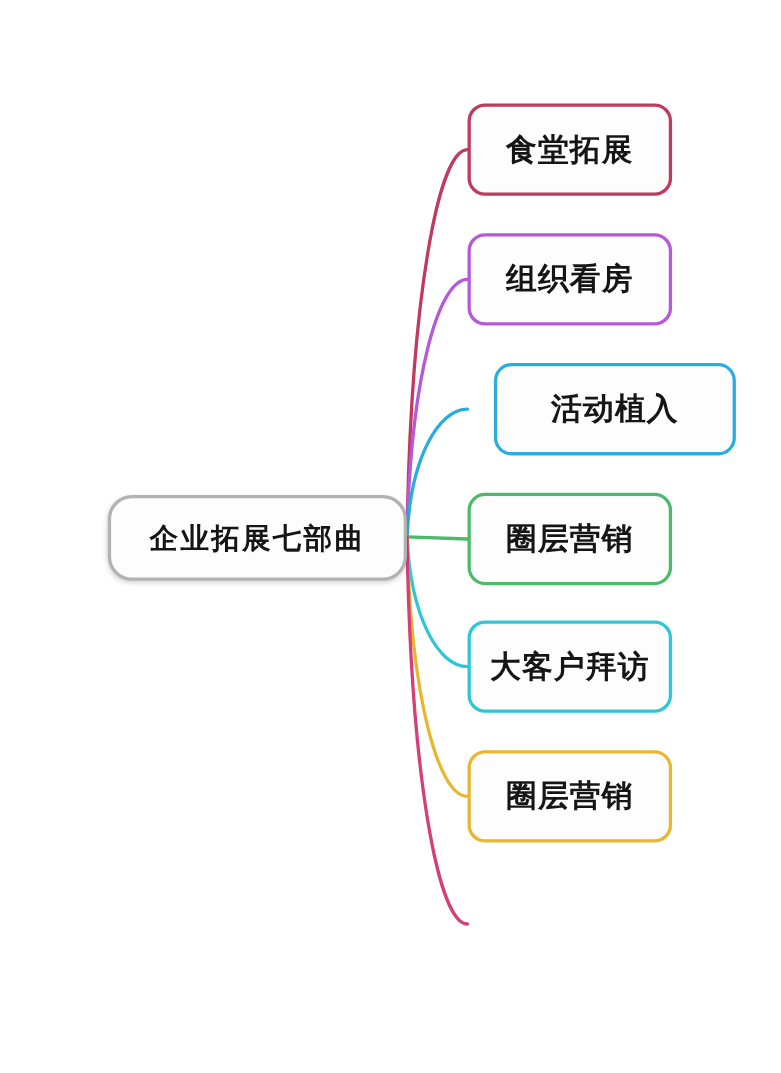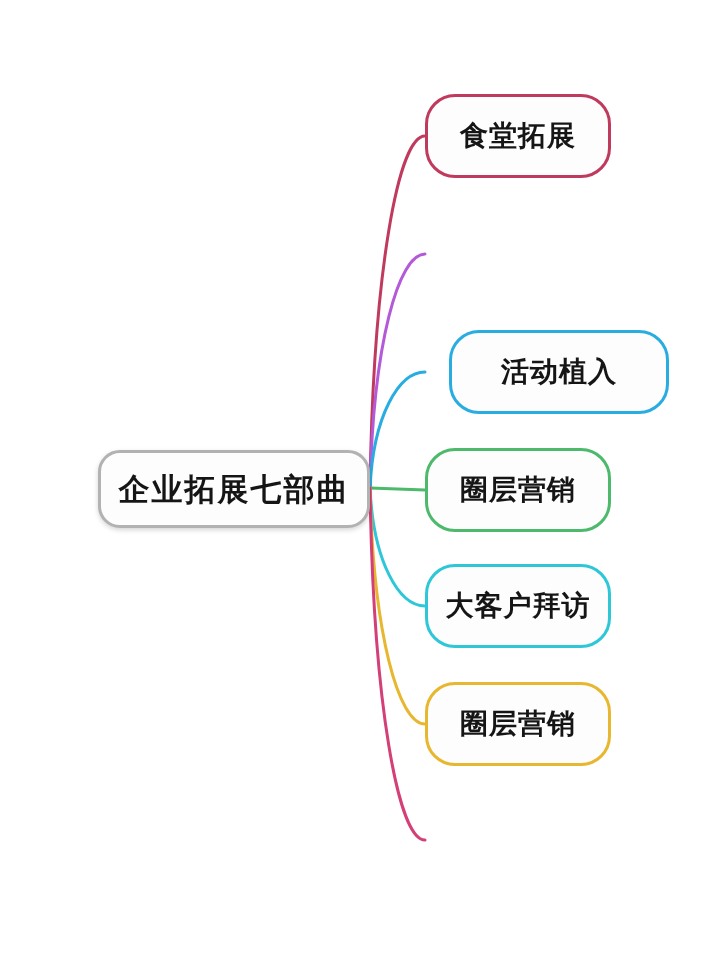--- a/index.html
+++ b/index.html
@@ -26,38 +26,38 @@
     pointer-events: none;
   }
   .node {
     position: absolute;
     box-sizing: border-box;
     display: flex;
     align-items: center;
     justify-content: center;
     background: #fdfdfd;
     border-style: solid;
-    border-radius: 30px;
+    border-radius: 16px;
     z-index: 2;
   }
   .node-label {
     font-weight: bold;
     color: #151515;
     letter-spacing: 1px;
     white-space: nowrap;
     line-height: 1;
   }
   #root-node {
     border-width: 3px;
     border-color: #b2b2b2;
     border-radius: 22px;
     box-shadow: 0 2px 5px rgba(0,0,0,0.17);
   }
   #root-node .node-label {
-    font-size: 31px;
+    font-size: 26px;
     letter-spacing: 2px;
   }
   .branch-node {
     border-width: 3px;
   }
   .branch-node .node-label {
     font-size: 28px;
   }
 </style>
 </head>
@@ -75,20 +75,23 @@
       <path d="M 370 488 C 373.3 706.24, 398.6 840, 425 840" fill="none" stroke="#d33f76" stroke-width="3" stroke-linecap="round"></path>
     </svg>
 
   <div class="node" id="root-node" style="left: 98px; top: 450px; width: 272px; height: 78px; border-color: rgb(178, 178, 178); background: rgb(253, 253, 253);">
     <span class="node-label">企业拓展七部曲</span>
   </div>
 
   <div class="node branch-node" style="left: 425px; top: 94px; width: 186px; height: 84px; border-color: rgb(192, 58, 94);">
     <span class="node-label">食堂拓展</span>
   </div>
+  <div class="node branch-node" style="left: 425px; top: 212px; width: 186px; height: 84px; border-color: rgb(180, 90, 216);">
+    <span class="node-label">组织看房</span>
+  </div>
   <div class="node branch-node" style="left: 449px; top: 330px; width: 220px; height: 84px; border-color: rgb(41, 173, 224);">
     <span class="node-label">活动植入</span>
   </div>
   <div class="node branch-node" style="left: 425px; top: 448px; width: 186px; height: 84px; border-color: rgb(76, 185, 107);">
     <span class="node-label">圈层营销</span>
   </div>
   <div class="node branch-node" style="left: 425px; top: 564px; width: 186px; height: 84px; border-color: rgb(46, 199, 216);">
     <span class="node-label">大客户拜访</span>
   </div>
   <div class="node branch-node" style="left: 425px; top: 682px; width: 186px; height: 84px; border-color: rgb(231, 183, 47); justify-content: center;">

